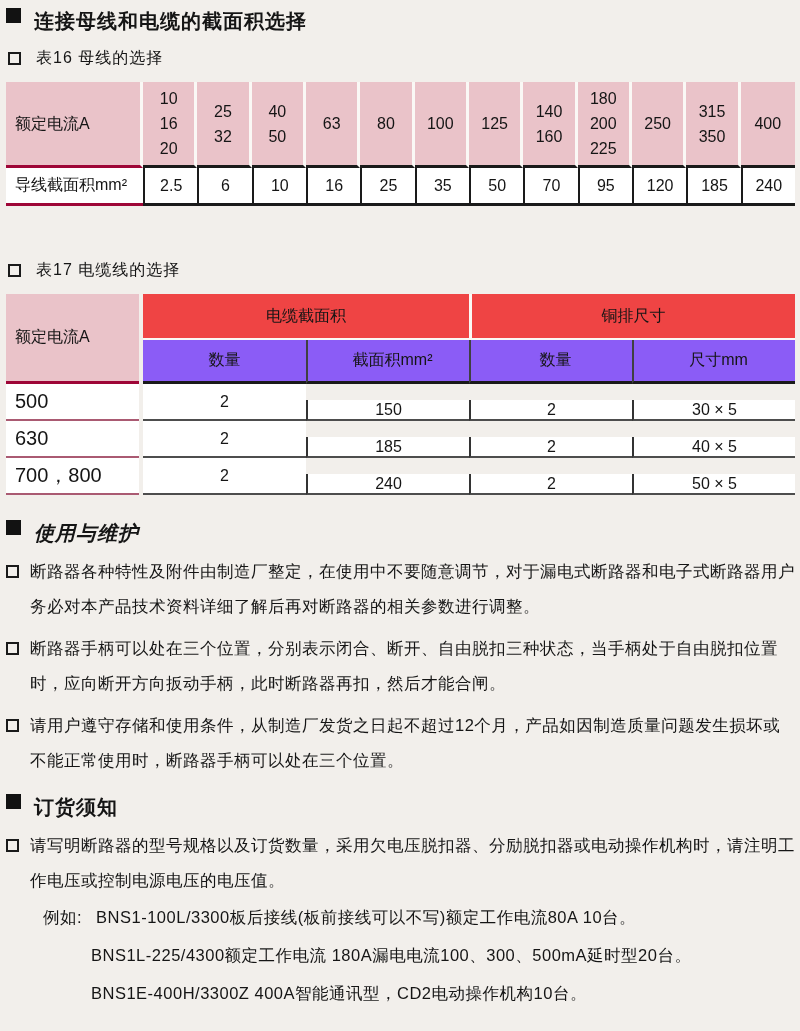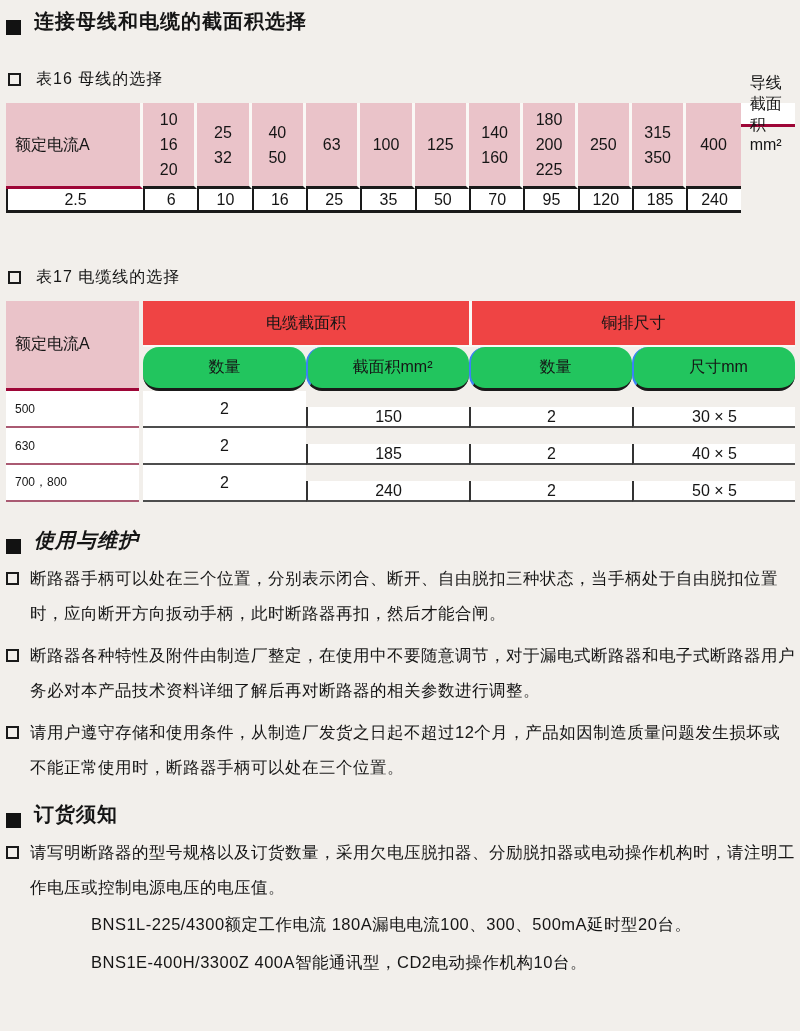--- a/index.html
+++ b/index.html
@@ -6,39 +6,39 @@
   html,body { margin:0; padding:0; }
   body {
     width:800px; height:1031px; overflow:hidden;
     background:#f2efeb;
     color:#151515;
     font-family:"Liberation Sans","DejaVu Sans",sans-serif;
   }
   .page { padding:8px 5px 0 6px; }
 
   
-  .section-h { display:flex; align-items:flex-end; gap:13px; font-size:20px; font-weight:bold; letter-spacing:1px; }
+  .section-h { display:flex; align-items:flex-start; gap:13px; font-size:20px; font-weight:bold; letter-spacing:1px; }
   .sq-filled { width:15px; height:15px; background:#121212; flex:none; }
-  .table-cap { display:flex; align-items:center; gap:15px; font-size:16px; margin:34px 0 0 2px; letter-spacing:1px; }
+  .table-cap { display:flex; align-items:center; gap:15px; font-size:16px; margin:13px 0 0 2px; letter-spacing:1px; }
   .sq-hollow { width:13px; height:13px; border:2px solid #1a1a1a; background:transparent; flex:none; }
 
   
   .t16 { display:grid; grid-template-columns:137px repeat(12,1fr); margin-top:13px; }
   .t16h {
     background:#eac3c9; height:86px;
     display:flex; align-items:center; justify-content:center;
     white-space:pre-line; text-align:center;
     font-size:16px; line-height:25px;
     border-right:3px solid #faf8f5;
     border-bottom:3px solid #1a1a1a;
   }
   .t16h.no-r { border-right:none; }
   .t16h-label { justify-content:flex-start; padding-left:9px; border-bottom-color:#9e0637; }
   .t16d {
-    background:#ffffff; height:24px;
+    background:#ffffff; height:38px;
     display:flex; align-items:center; justify-content:center;
     font-size:16px;
     border-left:2px solid #1a1a1a;
     border-bottom:3px solid #1a1a1a;
   }
   .t16d-label { justify-content:flex-start; padding-left:9px; border-left:none; border-bottom-color:#9e0637; }
 
   
   .t17 { display:grid; grid-template-columns:137px repeat(4,1fr); grid-template-rows:46px 44px 37px 37px 37px; margin-top:13px; }
   .t17-corner {
@@ -46,29 +46,28 @@
     display:flex; align-items:center; padding-left:9px; font-size:16px;
     border-bottom:3px solid #9e0637;
   }
   .t17-group {
     grid-column:span 2; background:#ef4444;
     display:flex; align-items:center; justify-content:center; font-size:16px;
     border-bottom:2px solid #faf8f5;
   }
   .t17-group.sep-l { border-left:3px solid #faf8f5; }
   .t17-sub {
-    background:#22c55e;
+    background:#8b5cf6;
     display:flex; align-items:center; justify-content:center; font-size:16px;
     border-bottom:3px solid #1a1a1a;
-    border-radius:16px;
-  }
-  .t17-sub.sep-l { border-left:2px solid #3b82f6;padding-left:8px; }
+  }
+  .t17-sub.sep-l { border-left:2px solid #404040;padding-left:8px; }
   .t17-c1 {
     background:#ffffff; margin-right:4px;
-    display:flex; align-items:center; padding-left:9px; font-size:12px;
+    display:flex; align-items:center; padding-left:9px; font-size:20px;
     border-bottom:2px solid #aa5a72;
   }
   .t17-d {
     background:#ffffff;
     display:flex; align-items:center; justify-content:center; font-size:16px;
     border-bottom:2px solid #4d4d4d;
   }
   .t17-d.v { border-left:2px solid #333333;margin-top:16px; }
 
   
@@ -99,20 +98,21 @@
   <div class="t16">
     <div class="t16h t16h-label">额定电流A</div>
     <div class="t16h">10
 16
 20</div>
     <div class="t16h">25
 32</div>
     <div class="t16h">40
 50</div>
     <div class="t16h">63</div>
+    <div class="t16h">80</div>
     <div class="t16h">100</div>
     <div class="t16h">125</div>
     <div class="t16h">140
 160</div>
     <div class="t16h">180
 200
 225</div>
     <div class="t16h">250</div>
     <div class="t16h">315
 350</div>
@@ -166,39 +166,43 @@
     <div class="t17-d v">50 × 5</div>
   </div>
 
   <div class="section-h mt-sec">
     <span class="sq-filled"></span>
     <span>使用与维护</span>
   </div>
 
   <div class="item">
     <span class="sq-hollow"></span>
+    <div class="item-text">断路器各种特性及附件由制造厂整定，在使用中不要随意调节，对于漏电式断路器和电子式断路器用户务必对本产品技术资料详细了解后再对断路器的相关参数进行调整。</div>
+  </div>
+  <div class="item">
+    <span class="sq-hollow"></span>
     <div class="item-text">断路器手柄可以处在三个位置，分别表示闭合、断开、自由脱扣三种状态，当手柄处于自由脱扣位置时，应向断开方向扳动手柄，此时断路器再扣，然后才能合闸。</div>
-  </div>
-  <div class="item">
-    <span class="sq-hollow"></span>
-    <div class="item-text">断路器各种特性及附件由制造厂整定，在使用中不要随意调节，对于漏电式断路器和电子式断路器用户务必对本产品技术资料详细了解后再对断路器的相关参数进行调整。</div>
   </div>
   <div class="item">
     <span class="sq-hollow"></span>
     <div class="item-text">请用户遵守存储和使用条件，从制造厂发货之日起不超过12个月，产品如因制造质量问题发生损坏或不能正常使用时，断路器手柄可以处在三个位置。</div>
   </div>
 
   <div class="section-h mt-sec2">
     <span class="sq-filled"></span>
     <span>订货须知</span>
   </div>
 
   <div class="item">
     <span class="sq-hollow"></span>
     <div class="item-text">请写明断路器的型号规格以及订货数量，采用欠电压脱扣器、分励脱扣器或电动操作机构时，请注明工作电压或控制电源电压的电压值。</div>
   </div>
 
   <div class="examples">
+    <div class="ex-first">
+      <span>例如:</span>
+      <span>BNS1-100L/3300板后接线(板前接线可以不写)额定工作电流80A 10台。</span>
+    </div>
     <div class="ex-cont">BNS1L-225/4300额定工作电流 180A漏电电流100、300、500mA延时型20台。</div>
     <div class="ex-cont">BNS1E-400H/3300Z 400A智能通讯型，CD2电动操作机构10台。</div>
   </div>
 
 </div>
 
 </body></html>

